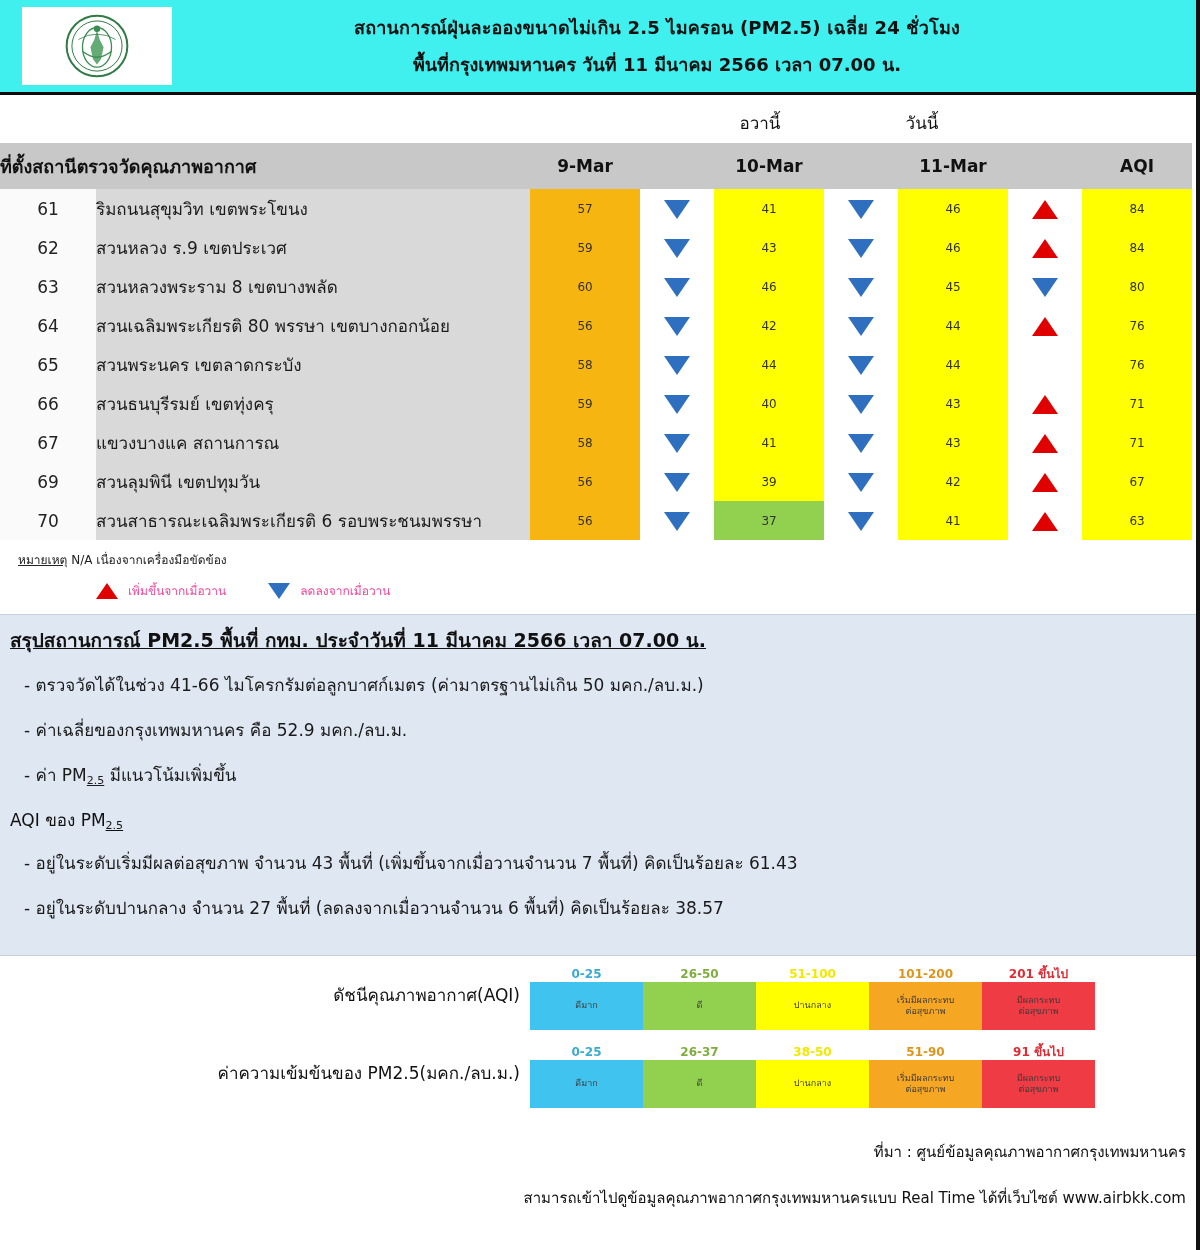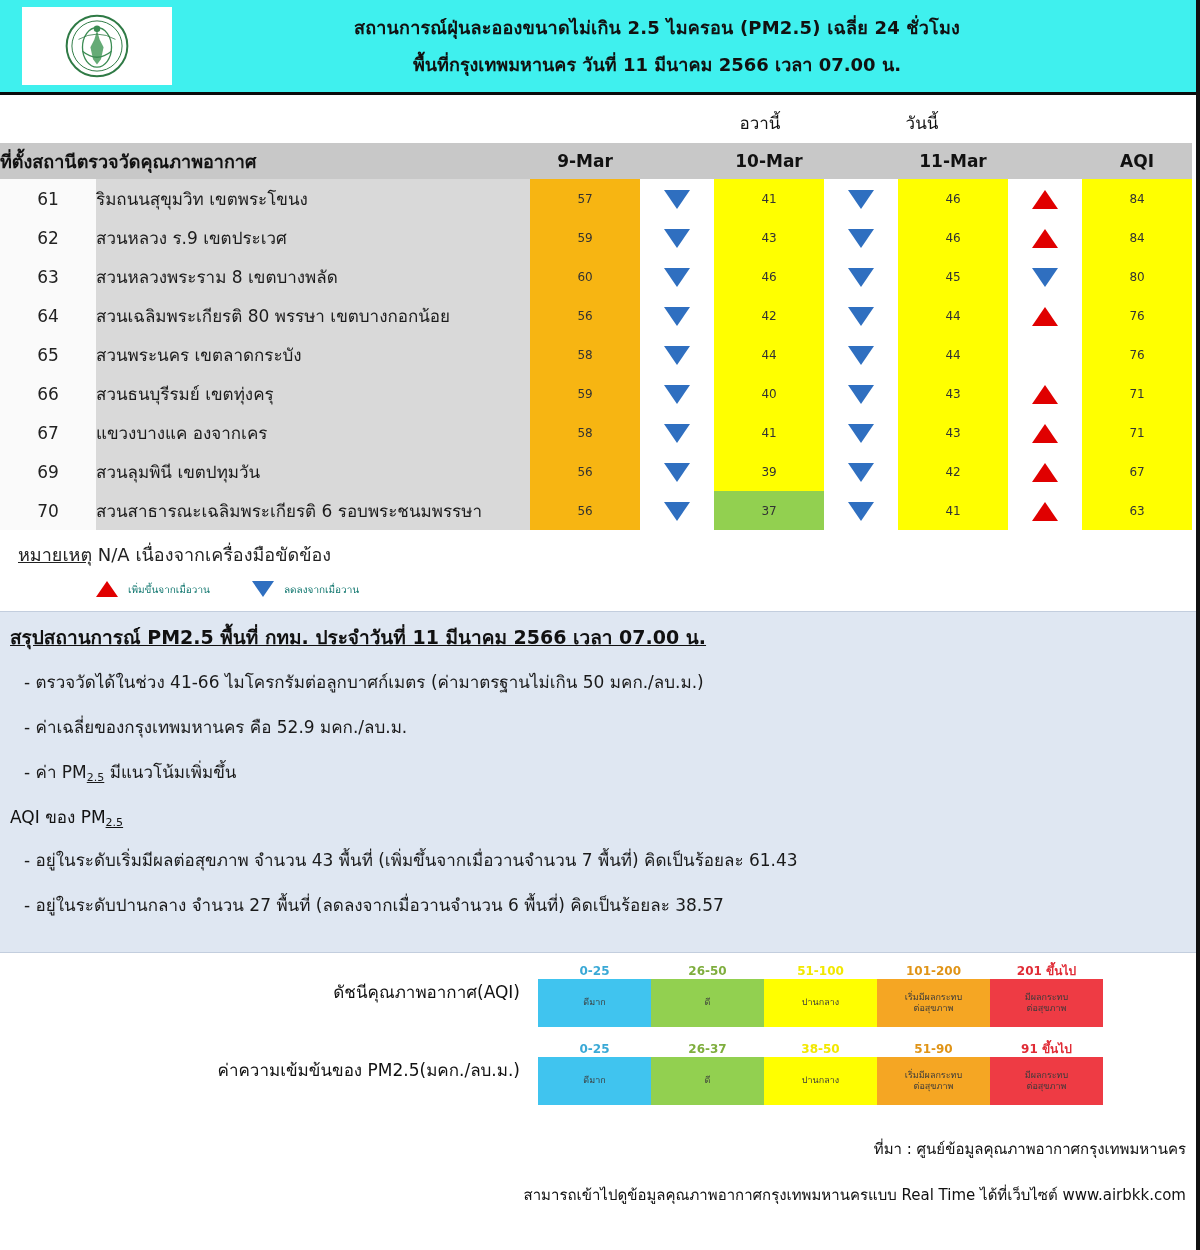--- a/index.html
+++ b/index.html
@@ -44,21 +44,21 @@
   .daylabel.t{left:862px;width:120px;}
 
   
   table.aqi{
     border-collapse:collapse;
     width:1182px;
     margin:0 0 0 0;
     table-layout:fixed;
   }
   table.aqi th,table.aqi td{padding:0;border:none;}
-  thead tr{background:#c8c8c8;height:36px;}
+  thead tr{background:#c8c8c8;height:46px;}
   th.loc{
     text-align:left;font-size:18px;font-weight:600;color:#111;
     padding-left:8px;
   }
   th.dt{font-size:17px;font-weight:600;color:#111;text-align:center;}
   th.sp{width:74px;}
 
   col.c-num{width:96px;}
   col.c-name{width:434px;}
   col.c-d1{width:110px;}
@@ -85,25 +85,25 @@
     border-left:13px solid transparent;border-right:13px solid transparent;
     border-top:19px solid #2f6fc0;
   }
   .tri.up{
     border-left:13px solid transparent;border-right:13px solid transparent;
     border-bottom:19px solid #e00000;
   }
 
   
   .notes{padding:10px 0 0 18px;background:#fff;}
-  .note-line{font-size:18px;color:#222;}
+  .note-line{font-size:12px;color:#222;}
   .note-u{text-decoration:underline;}
   .legend-row{
     display:flex;align-items:center;gap:10px;
-    margin:12px 0 0 78px;font-size:10px;color:#0f766e;
+    margin:12px 0 0 78px;font-size:12px;color:#ec4899;
   }
   .legend-row .tri.up{
     border-left:11px solid transparent;border-right:11px solid transparent;
     border-bottom:16px solid #e00000;
   }
   .legend-row .tri.down{
     border-left:11px solid transparent;border-right:11px solid transparent;
     border-top:16px solid #2f6fc0;
   }
   .legend-gap{width:22px;}
@@ -124,21 +124,21 @@
   .summary-sub{font-size:17px;color:#111;margin:0 0 16px 0;}
   sub.small{font-size:11px;vertical-align:-3px;text-decoration:underline;}
 
   
   .scales{background:#fff;padding-top:10px;}
   .scale-row{
     display:flex;align-items:flex-end;
     margin-bottom:14px;
   }
   .scale-label{
-    width:520px;text-align:right;padding-right:18px;
+    width:520px;text-align:right;padding-right:10px;
     font-size:17px;color:#111;padding-bottom:22px;
   }
   .scale-bars{display:flex;}
   .band{width:113px;}
   .band-range{
     text-align:center;font-size:12px;font-weight:600;height:16px;line-height:16px;
   }
   .band-box{
     height:48px;display:flex;flex-direction:column;
     align-items:center;justify-content:center;
@@ -265,21 +265,21 @@
           <td class="val" style="background:#f7b512">59</td>
           <td class="arrow"><span class="tri down"></span></td>
           <td class="val" style="background:#ffff00">40</td>
           <td class="arrow"><span class="tri down"></span></td>
           <td class="val" style="background:#ffff00">43</td>
           <td class="arrow"><span class="tri up"></span></td>
           <td class="val" style="background:#ffff00">71</td>
         </tr>
         <tr>
           <td class="num">67</td>
-          <td class="name">แขวงบางแค องจากเคร</td>
+          <td class="name">แขวงบางแค สถานการณ</td>
           <td class="val" style="background:#f7b512">58</td>
           <td class="arrow"><span class="tri down"></span></td>
           <td class="val" style="background:#ffff00">41</td>
           <td class="arrow"><span class="tri down"></span></td>
           <td class="val" style="background:#ffff00">43</td>
           <td class="arrow"><span class="tri up"></span></td>
           <td class="val" style="background:#ffff00">71</td>
         </tr>
         <tr>
           <td class="num">69</td>

